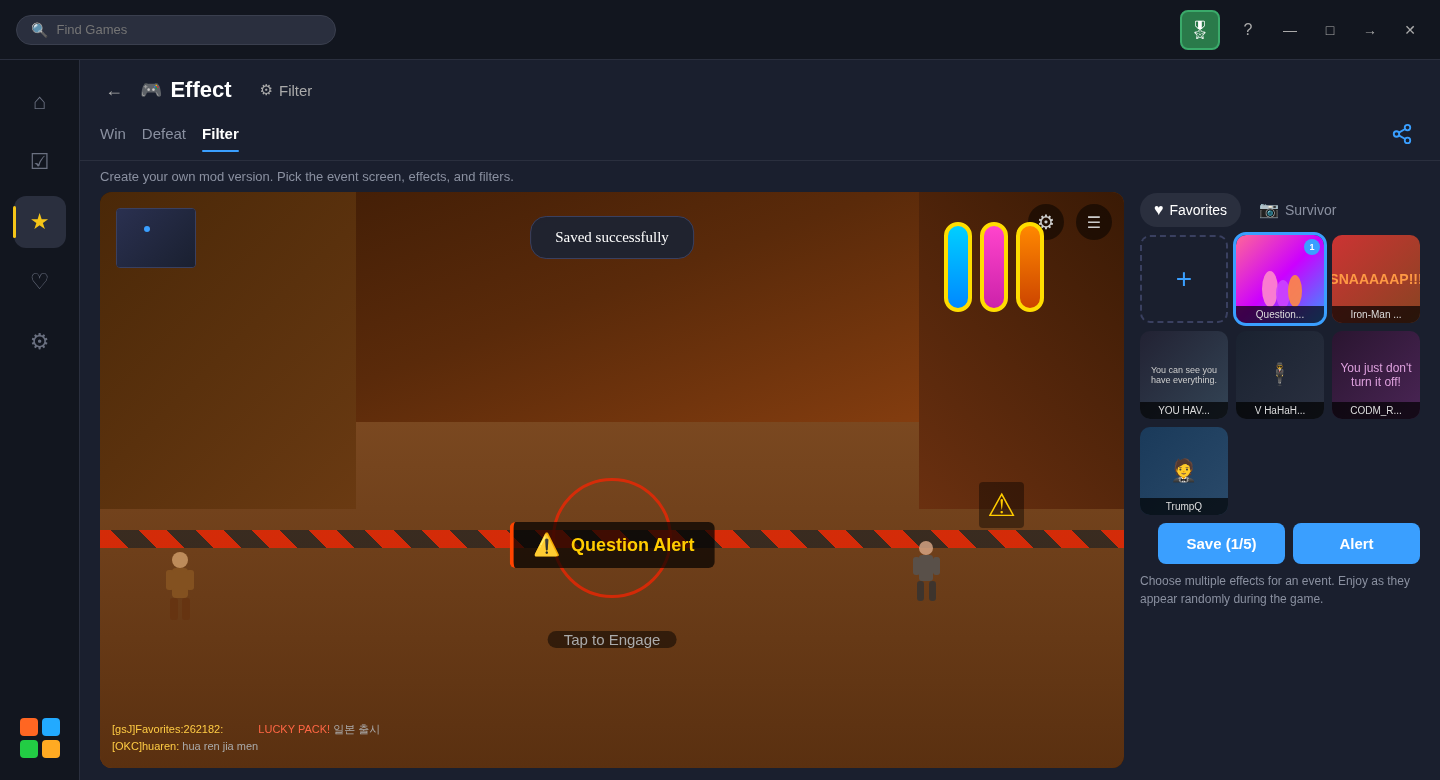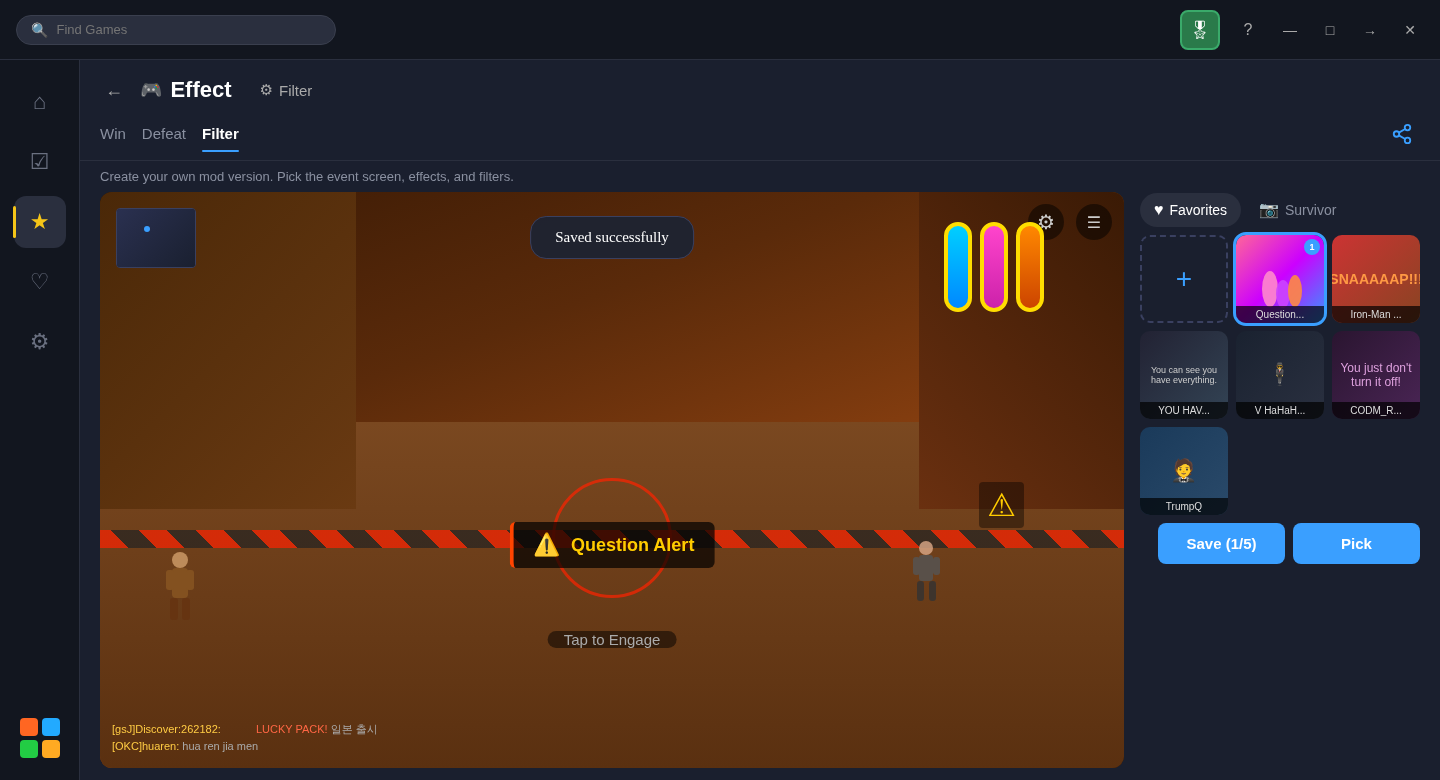--- a/index.html
+++ b/index.html
@@ -764,21 +764,21 @@
 
           <div class="alert-banner">
             <span class="alert-icon">⚠️</span>
             <span>Question Alert</span>
           </div>
 
           <div class="tap-engage">Tap to Engage</div>
 
           <div class="chat-area">
             <div>
-              <span class="chat-name">[gsJ]Discover:262182:</span>
+              <span class="chat-name">[gsJ]Favorites:262182:</span>
               <span style="color:#ff6644;margin-left:32px;">LUCKY PACK!</span>
               <span>일본 출시</span>
             </div>
             <div>
               <span class="chat-name">[OKC]huaren:</span>
               <span>hua ren jia men</span>
             </div>
           </div>
 
           <svg style="position:absolute;bottom:140px;left:60px;opacity:0.85;" width="40" height="80" viewBox="0 0 40 80">
@@ -864,20 +864,21 @@
             <div class="card-img-trump">
               <span style="font-size:22px;">🤵</span>
             </div>
             <div class="card-label">TrumpQ</div>
           </div>
 
         </div>
 
         <div class="action-buttons">
           <button class="btn-save">Save (1/5)</button>
-          <button class="btn-play">Pick</button>
+          <button class="btn-play">Alert</button>
         </div>
 
+        <div class="hint-text">Choose multiple effects for an event. Enjoy as they appear randomly during the game.</div>
 
       </div>
     </div>
   </div>
 </div>
 
 </body></html>

